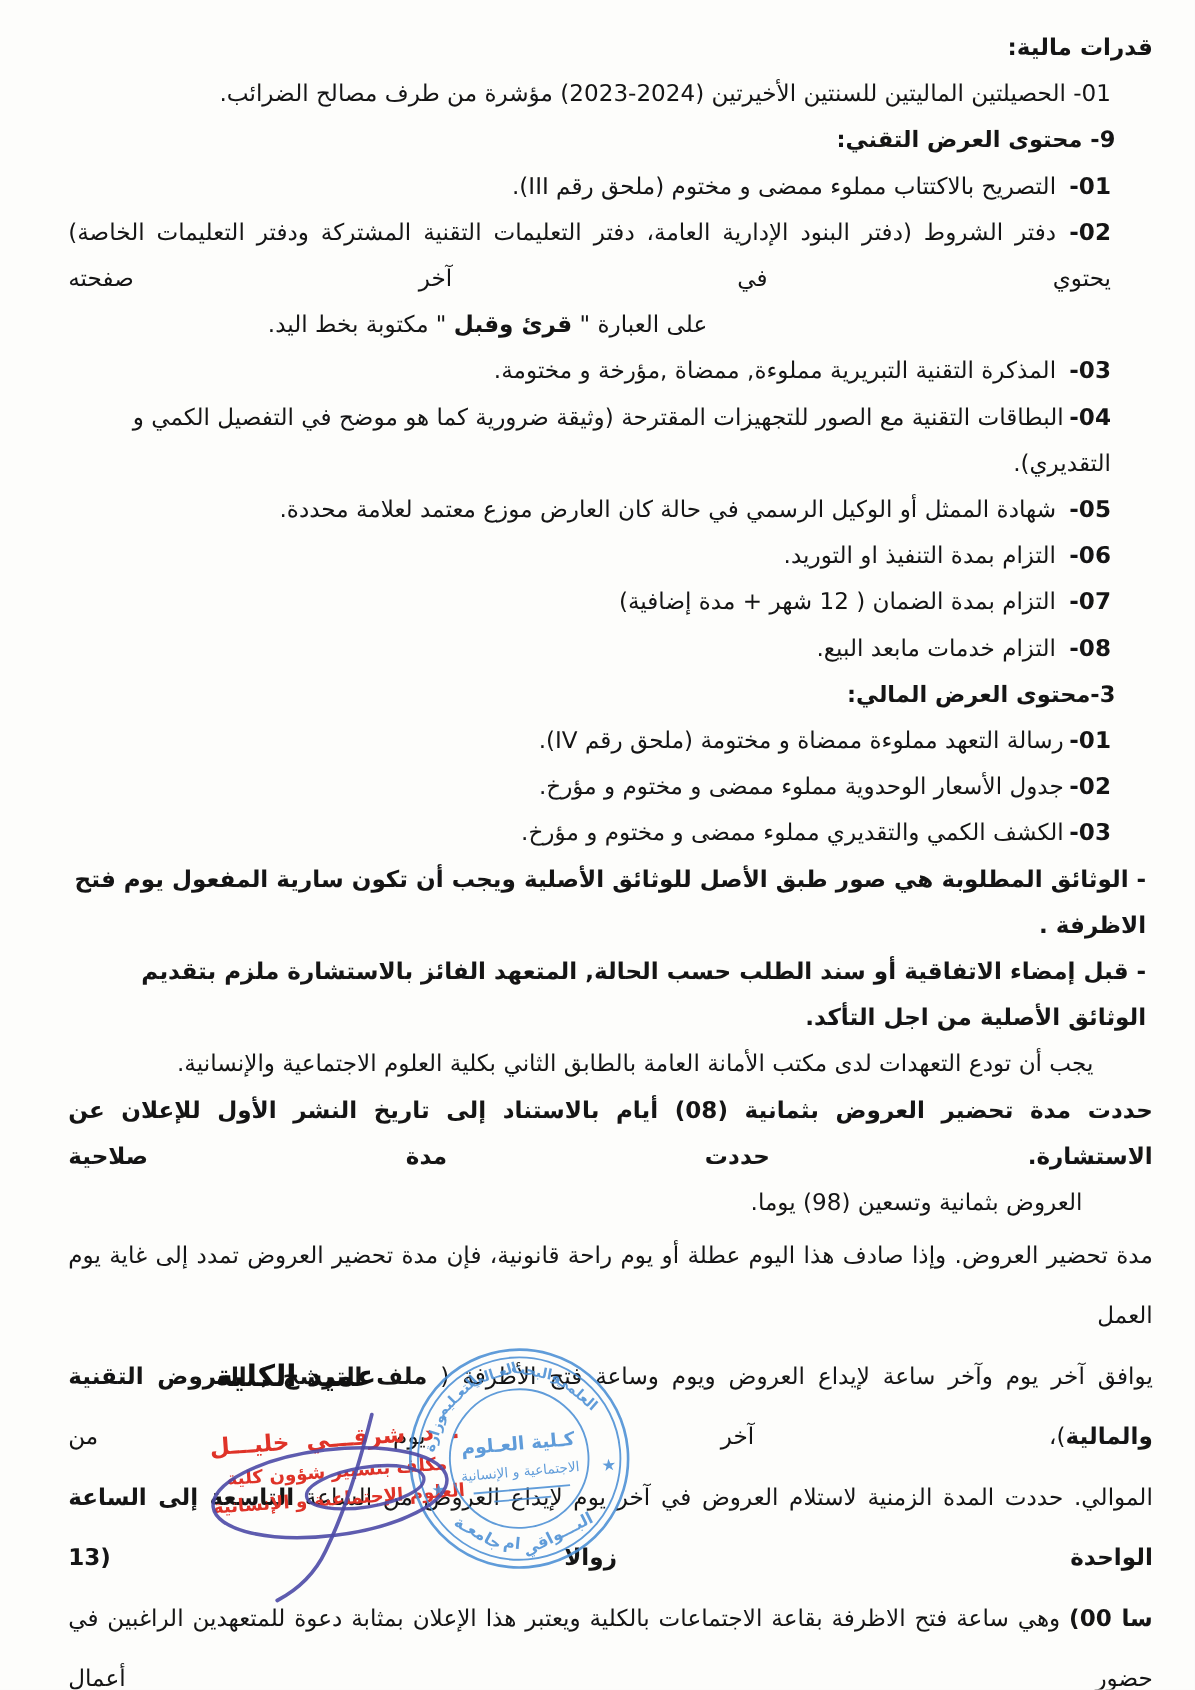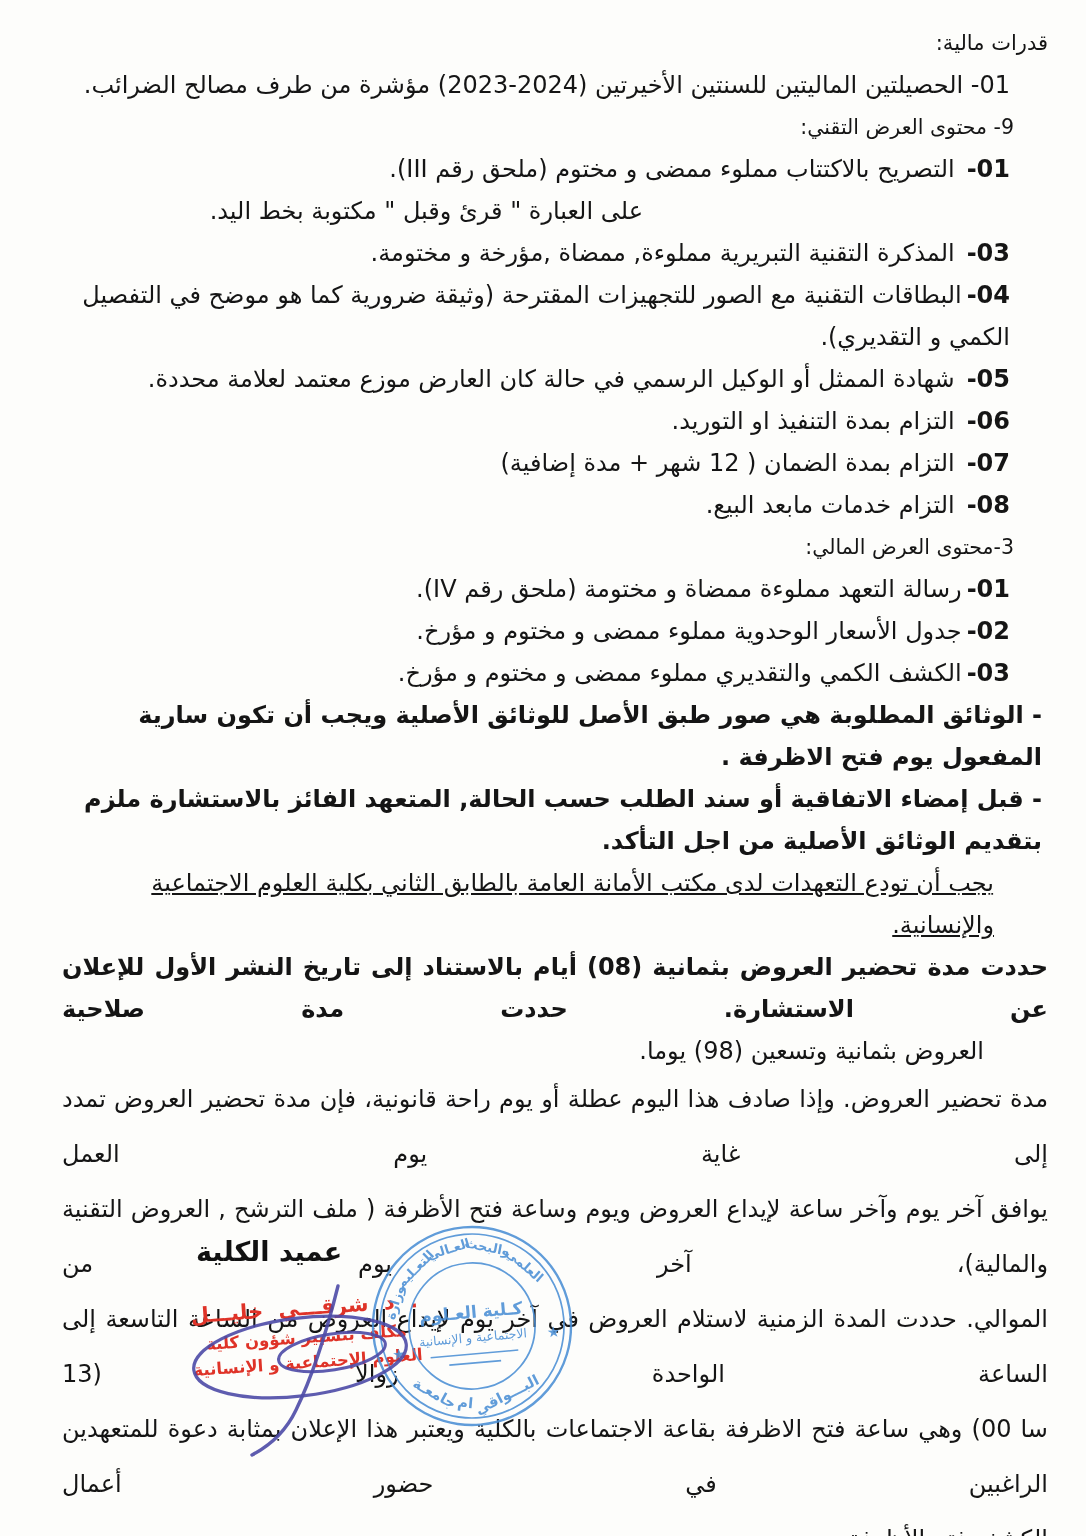--- a/index.html
+++ b/index.html
@@ -4,33 +4,33 @@
 <style>
   html,body{margin:0;padding:0;}
   body{
     width:1086px;height:1536px;position:relative;overflow:hidden;
     background:#fbfbf8;
     font-family:"DejaVu Sans",sans-serif;
     -webkit-font-smoothing:antialiased;
   }
   .page{position:absolute;inset:0;background:#fdfdfb;}
   .doc{position:absolute;top:22px;right:38px;left:62px;direction:rtl;}
-  .line{direction:rtl;unicode-bidi:embed;font-size:24px;line-height:42px;
+  .line{direction:rtl;unicode-bidi:embed;font-size:21px;line-height:42px;
         text-align:right;color:#151515;white-space:normal;}
   .line span{unicode-bidi:embed;}
-  .bseg{font-weight:normal;}
+  .bseg{font-weight:bold;}
   .num{font-weight:bold;padding-left:12px;}
   .num2{font-weight:bold;padding-left:5px;text-align:right;}
   .title{font-weight:bold;font-size:21px;}
   .heading{font-weight:bold;font-size:20.5px;margin-left:auto;margin-right:34px;}
   .item{margin-right:38px;}
   .item-justify{margin-right:38px;text-align:justify;text-align-last:justify;}
   .cont-center{margin-right:405px;}
   .dash{margin-right:6px;font-weight:bold;}
-  .deposit{margin-right:54px;text-decoration:underline;}
+  .deposit{margin-right:54px;}
   .justify{text-align:justify;text-align-last:justify;font-weight:bold;}
   .indent65{margin-right:64px;}
   .jwide{text-align:justify;text-align-last:justify;line-height:55px;}
   .rwide{line-height:55px;}
 
   .dean-title{position:absolute;left:196px;top:1236px;font-size:27px;font-weight:bold;
       color:#111;direction:rtl;letter-spacing:1px;}
   .red-stamp{position:absolute;left:172px;top:1292px;width:268px;direction:rtl;
       transform:rotate(-4deg);text-align:center;line-height:1.55;}
   .red-stamp .rs1{font-size:21px;font-weight:bold;word-spacing:8px;}
@@ -43,20 +43,21 @@
 </head>
 <body>
 
 <div class="page">
 
   <div class="doc" id="doc-lines">
       <div class="line title"><span class="bseg">قدرات مالية:</span></div>
       <div class="line item"><span>01- </span><span>الحصيلتين الماليتين للسنتين الأخيرتين (2024-2023) مؤشرة من طرف مصالح الضرائب.</span></div>
       <div class="line heading"><span class="bseg">9- محتوى العرض التقني:</span></div>
       <div class="line item"><span class="bseg num">01-</span><span>التصريح بالاكتتاب مملوء ممضى و مختوم (ملحق رقم III).</span></div>
+      <div class="line item-justify"><span class="bseg num">02-</span><span>دفتر الشروط (دفتر البنود الإدارية العامة، دفتر التعليمات التقنية المشتركة ودفتر التعليمات الخاصة) يحتوي في آخر صفحته</span></div>
       <div class="line cont-center"><span>على العبارة " </span><span class="bseg">قرئ وقبل</span><span> " مكتوبة بخط اليد.</span></div>
       <div class="line item"><span class="bseg num">03-</span><span>المذكرة التقنية التبريرية مملوءة, ممضاة ,مؤرخة و مختومة.</span></div>
       <div class="line item"><span class="bseg num2">04-</span><span>البطاقات التقنية مع الصور للتجهيزات المقترحة (وثيقة ضرورية كما هو موضح في التفصيل الكمي و التقديري).</span></div>
       <div class="line item"><span class="bseg num">05-</span><span>شهادة الممثل أو الوكيل الرسمي في حالة كان العارض موزع معتمد لعلامة محددة.</span></div>
       <div class="line item"><span class="bseg num">06-</span><span>التزام بمدة التنفيذ او التوريد.</span></div>
       <div class="line item"><span class="bseg num">07-</span><span>التزام بمدة الضمان ( 12 شهر + مدة إضافية)</span></div>
       <div class="line item"><span class="bseg num">08-</span><span>التزام خدمات مابعد البيع.</span></div>
       <div class="line heading"><span class="bseg">3-محتوى العرض المالي:</span></div>
       <div class="line item"><span class="bseg num2">01-</span><span>رسالة التعهد مملوءة ممضاة و مختومة (ملحق رقم IV).</span></div>
       <div class="line item"><span class="bseg num2">02-</span><span>جدول الأسعار الوحدوية مملوء ممضى و مختوم و مؤرخ.</span></div>

